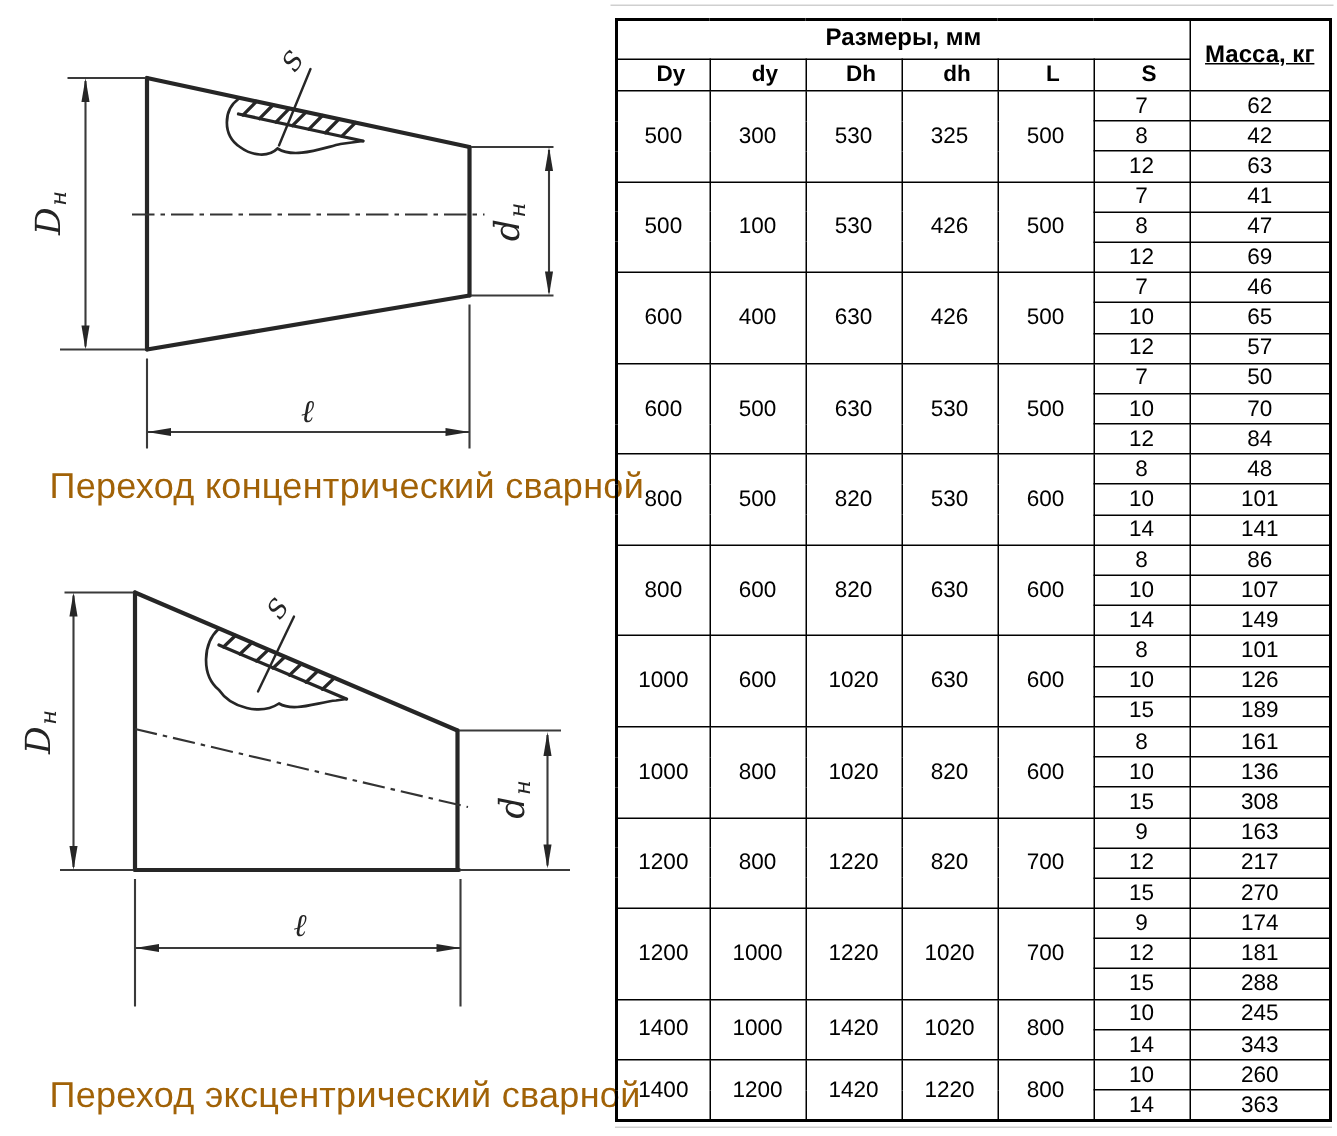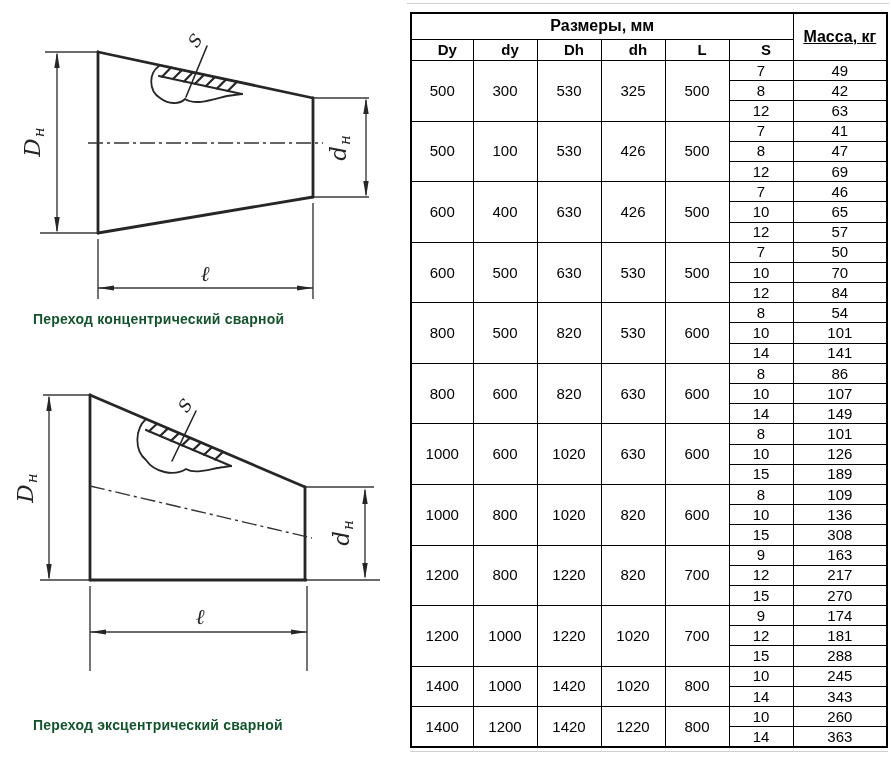--- a/index.html
+++ b/index.html
@@ -3,21 +3,21 @@
 <meta charset="utf-8">
 <style>
   html,body{margin:0;padding:0;}
   body{
     width:891px;height:757px;position:relative;background:#ffffff;
     font-family:"Liberation Sans",sans-serif;overflow:hidden;color:#000;
   }
   .stage{position:absolute;left:0;top:0;width:891px;height:757px;}
   svg.drawings{position:absolute;left:0;top:0;}
   .caption{
-    position:absolute;font-size:14px;font-weight:700;color:#14532d;
+    position:absolute;font-size:24px;font-weight:400;color:#a16207;
     white-space:nowrap;letter-spacing:0.2px;
   }
   #caption-concentric{left:33px;top:311px;}
   #caption-eccentric{left:33px;top:717px;}
   .grid-faint{position:absolute;background:#cfcfcf;}
   #gridline-top{left:407px;top:3px;width:482px;height:1px;}
   #gridline-bottom{left:410px;top:751px;width:478px;height:1px;}
   table.dims{
     position:absolute;left:410px;top:12px;width:476px;
     border-collapse:collapse;table-layout:fixed;
@@ -171,21 +171,21 @@
       </tr>
     </thead>
     <tbody>
         <tr>
           <td rowspan="3">500</td>
           <td rowspan="3">300</td>
           <td rowspan="3">530</td>
           <td rowspan="3">325</td>
           <td rowspan="3">500</td>
           <td>7</td>
-          <td>49</td>
+          <td>62</td>
         </tr>
         <tr>
           <td>8</td>
           <td>42</td>
         </tr>
         <tr>
           <td>12</td>
           <td>63</td>
         </tr>
         <tr>
@@ -239,21 +239,21 @@
           <td>12</td>
           <td>84</td>
         </tr>
         <tr>
           <td rowspan="3">800</td>
           <td rowspan="3">500</td>
           <td rowspan="3">820</td>
           <td rowspan="3">530</td>
           <td rowspan="3">600</td>
           <td>8</td>
-          <td>54</td>
+          <td>48</td>
         </tr>
         <tr>
           <td>10</td>
           <td>101</td>
         </tr>
         <tr>
           <td>14</td>
           <td>141</td>
         </tr>
         <tr>
@@ -290,21 +290,21 @@
           <td>15</td>
           <td>189</td>
         </tr>
         <tr>
           <td rowspan="3">1000</td>
           <td rowspan="3">800</td>
           <td rowspan="3">1020</td>
           <td rowspan="3">820</td>
           <td rowspan="3">600</td>
           <td>8</td>
-          <td>109</td>
+          <td>161</td>
         </tr>
         <tr>
           <td>10</td>
           <td>136</td>
         </tr>
         <tr>
           <td>15</td>
           <td>308</td>
         </tr>
         <tr>

